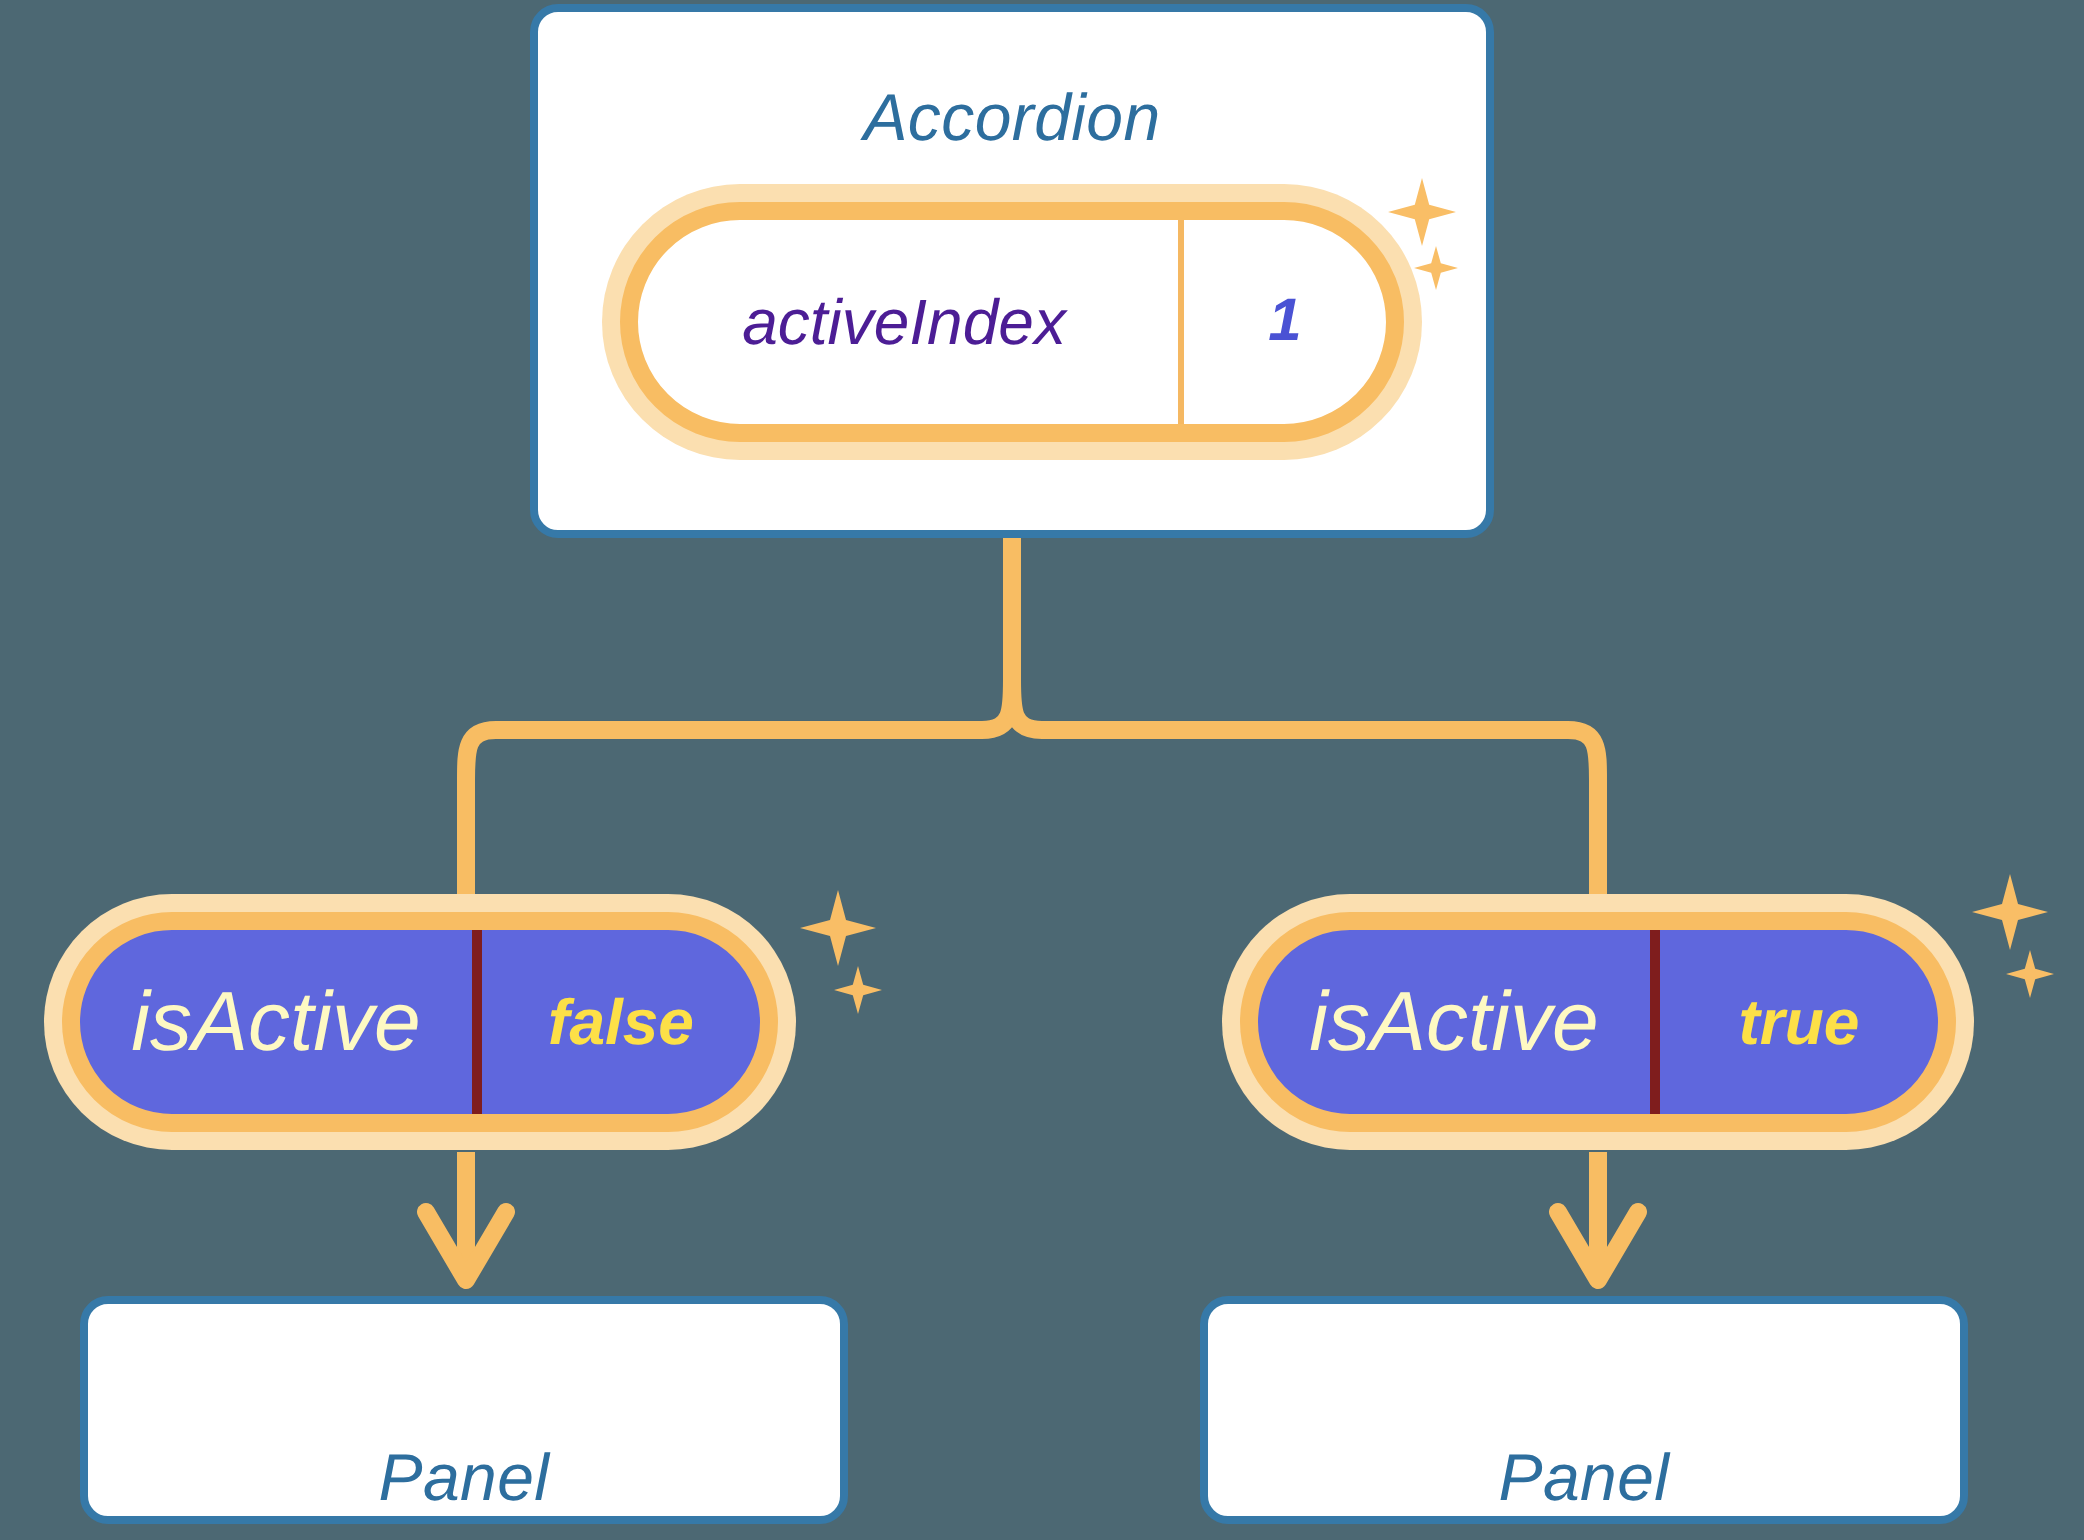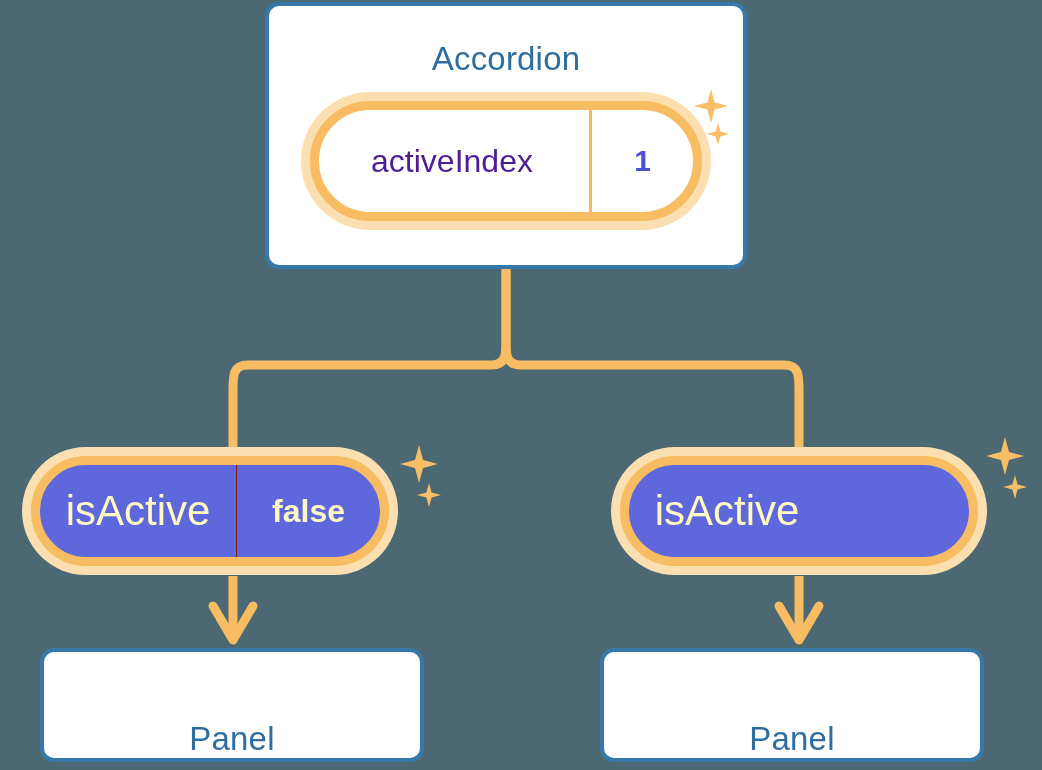--- a/index.html
+++ b/index.html
@@ -11,20 +11,21 @@
     width: 1042px;
     height: 770px;
     background: #4c6873;
     font-family: "Liberation Sans", sans-serif;
     overflow: hidden;
   }
   #stage {
     position: relative;
     width: 840px;
     height: 770px;
+    font-style: italic;
   }
 
   
   #connectors {
     position: absolute;
     left: 0;
     top: 0;
     width: 1042px;
     height: 770px;
     pointer-events: none;
@@ -99,21 +100,21 @@
   .pill.light .pill-key { color: #4c1d95; font-size: 32px; }
   .pill.light .pill-val { color: #4a52d4; font-size: 30px; }
   .pill.light .pill-val { border-left: 3px solid #f5b862; }
 
   
   .pill.solid {
     background: #5f67dd;
     overflow: hidden;
   }
   .pill.solid .pill-key { color: #fef9c3; font-size: 42px; }
-  .pill.solid .pill-val { color: #fef9c3; font-size: 32px; border-left: 1px solid #7f1d1d; }
+  .pill.solid .pill-val { color: #fde047; font-size: 32px; border-left: 5px solid #7f1d1d; }
 
   #pill-active-index {
     left: 310px;
     top: 101px;
     width: 392px;
     height: 120px;
   }
   #pill-active-index .pill-key { flex: 0 0 270px; padding-right: 4px; }
   #pill-active-index .pill-val { flex: 1 1 auto; }
 
@@ -194,20 +195,21 @@
       <path d="M13 1 L15.6 10.4 L25 13 L15.6 15.6 L13 25 L10.4 15.6 L1 13 L10.4 10.4 Z" fill="#f9be66"></path>
     </svg>
   </div>
 
   <div class="comp-card panel-card" id="panel-card-left">
     <div class="comp-title">Panel</div>
   </div>
 
   <div class="pill solid pill-isactive" id="pill-isactive-right">
     <div class="pill-key">isActive</div>
+    <div class="pill-val">true</div>
   </div>
 
   <div class="sparkle" style="left:985px; top:436px;">
     <svg width="40" height="40" viewBox="0 0 40 40">
       <path d="M20 1 L24 16 L39 20 L24 24 L20 39 L16 24 L1 20 L16 16 Z" fill="#f9be66"></path>
     </svg>
   </div>
   <div class="sparkle" style="left:1002px; top:474px;">
     <svg width="26" height="26" viewBox="0 0 26 26">
       <path d="M13 1 L15.6 10.4 L25 13 L15.6 15.6 L13 25 L10.4 15.6 L1 13 L10.4 10.4 Z" fill="#f9be66"></path>

